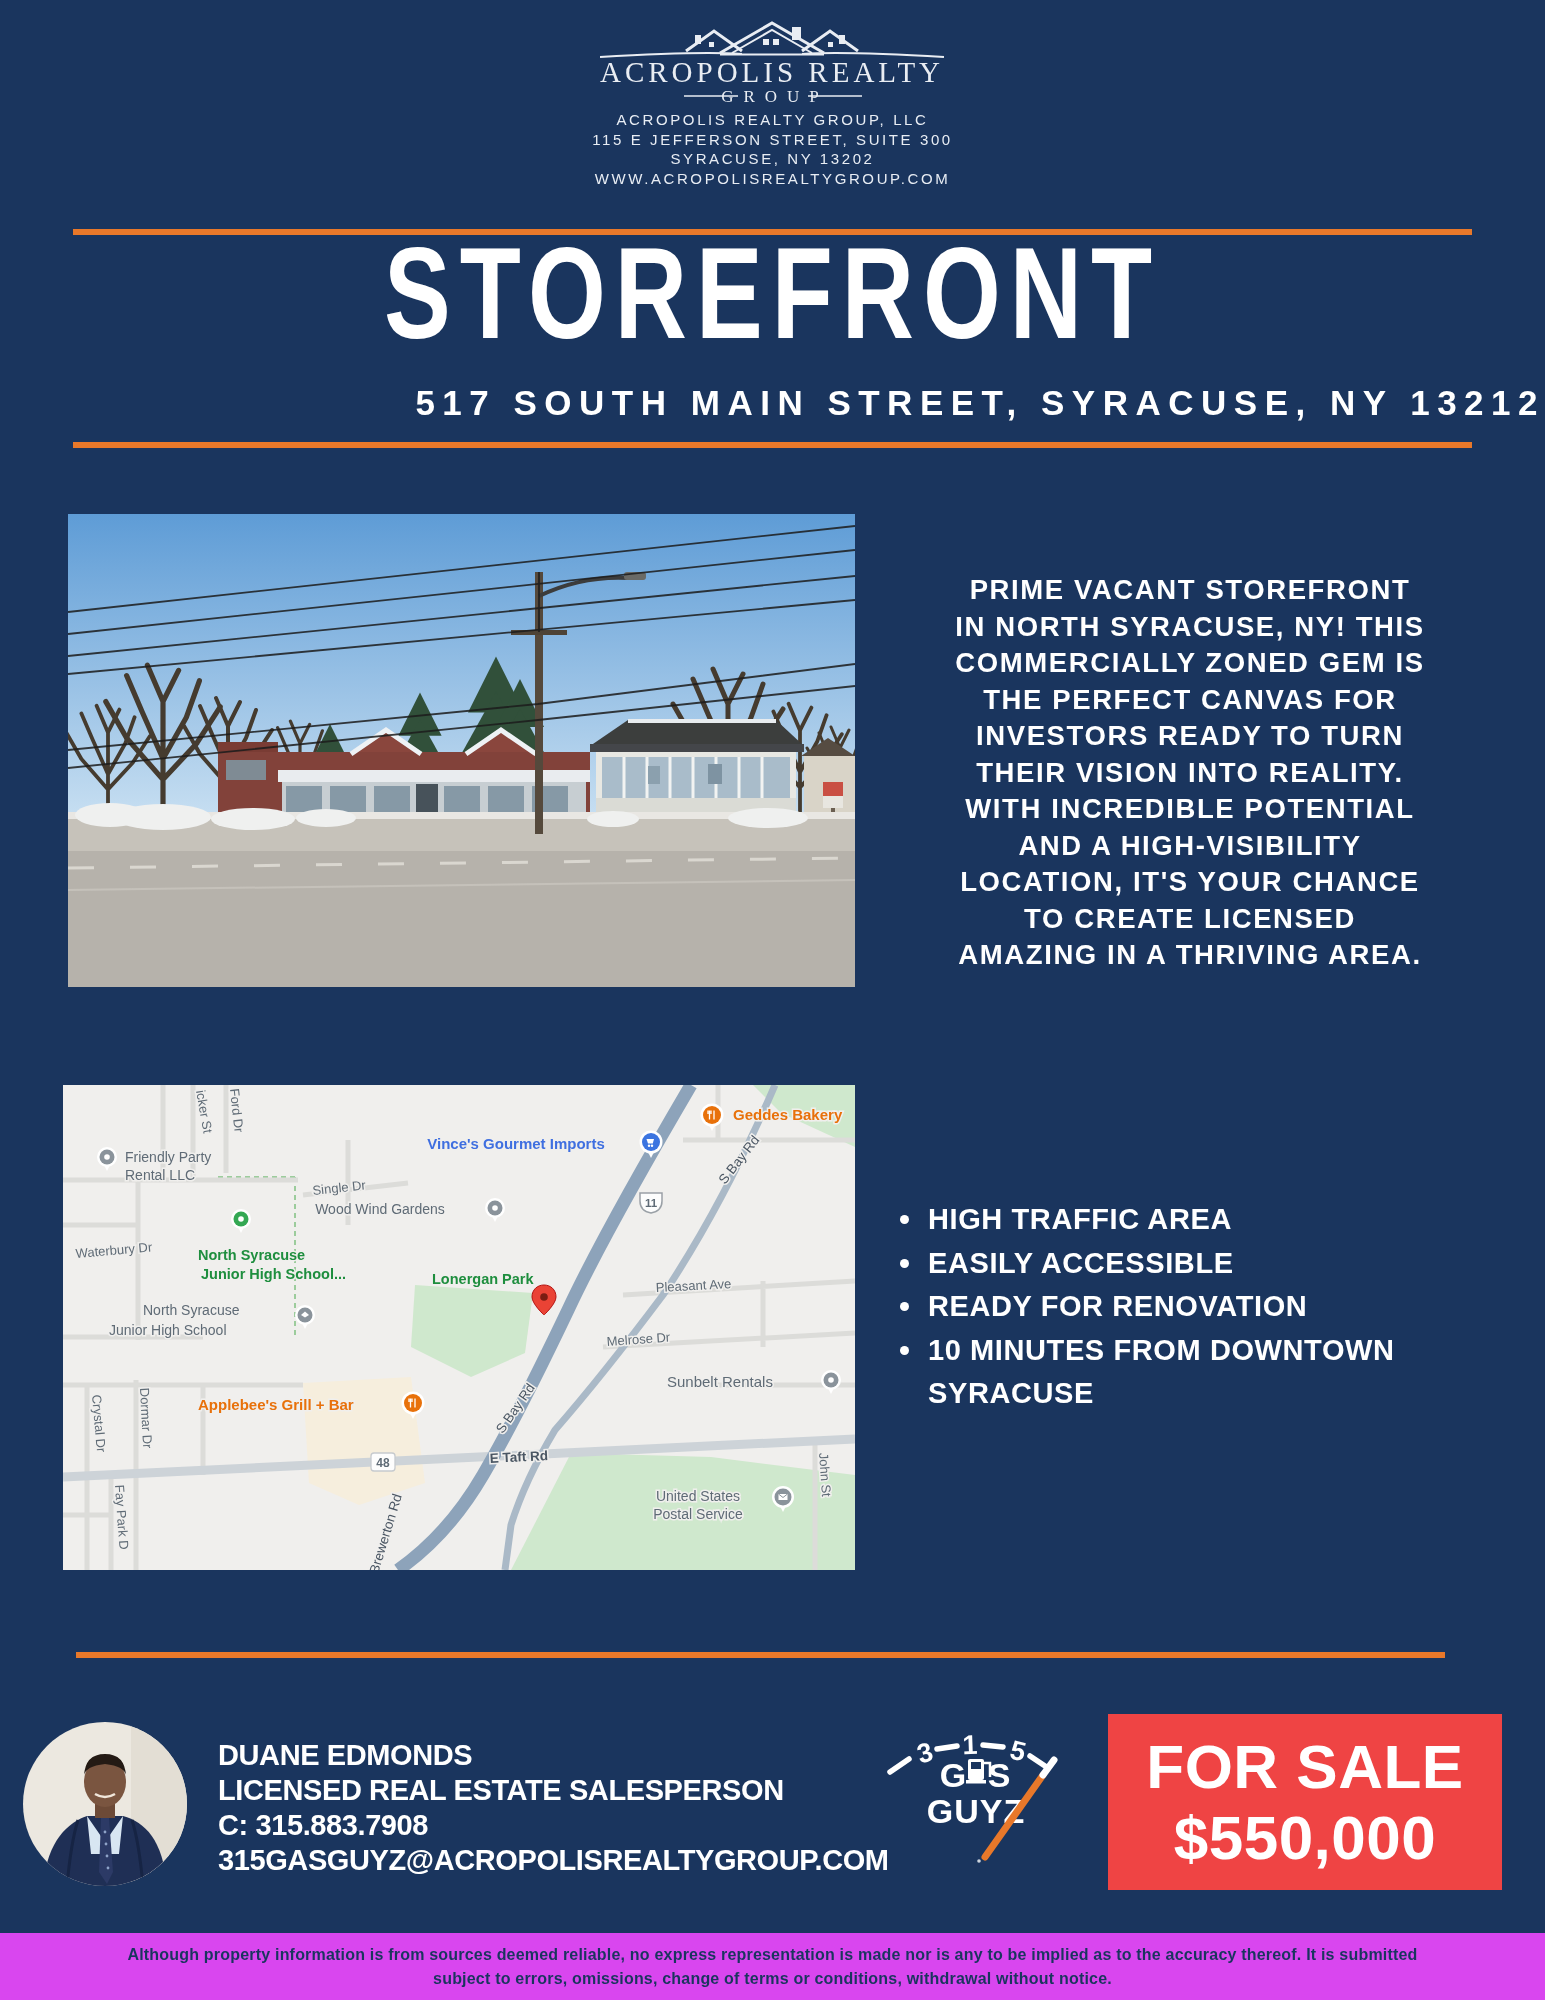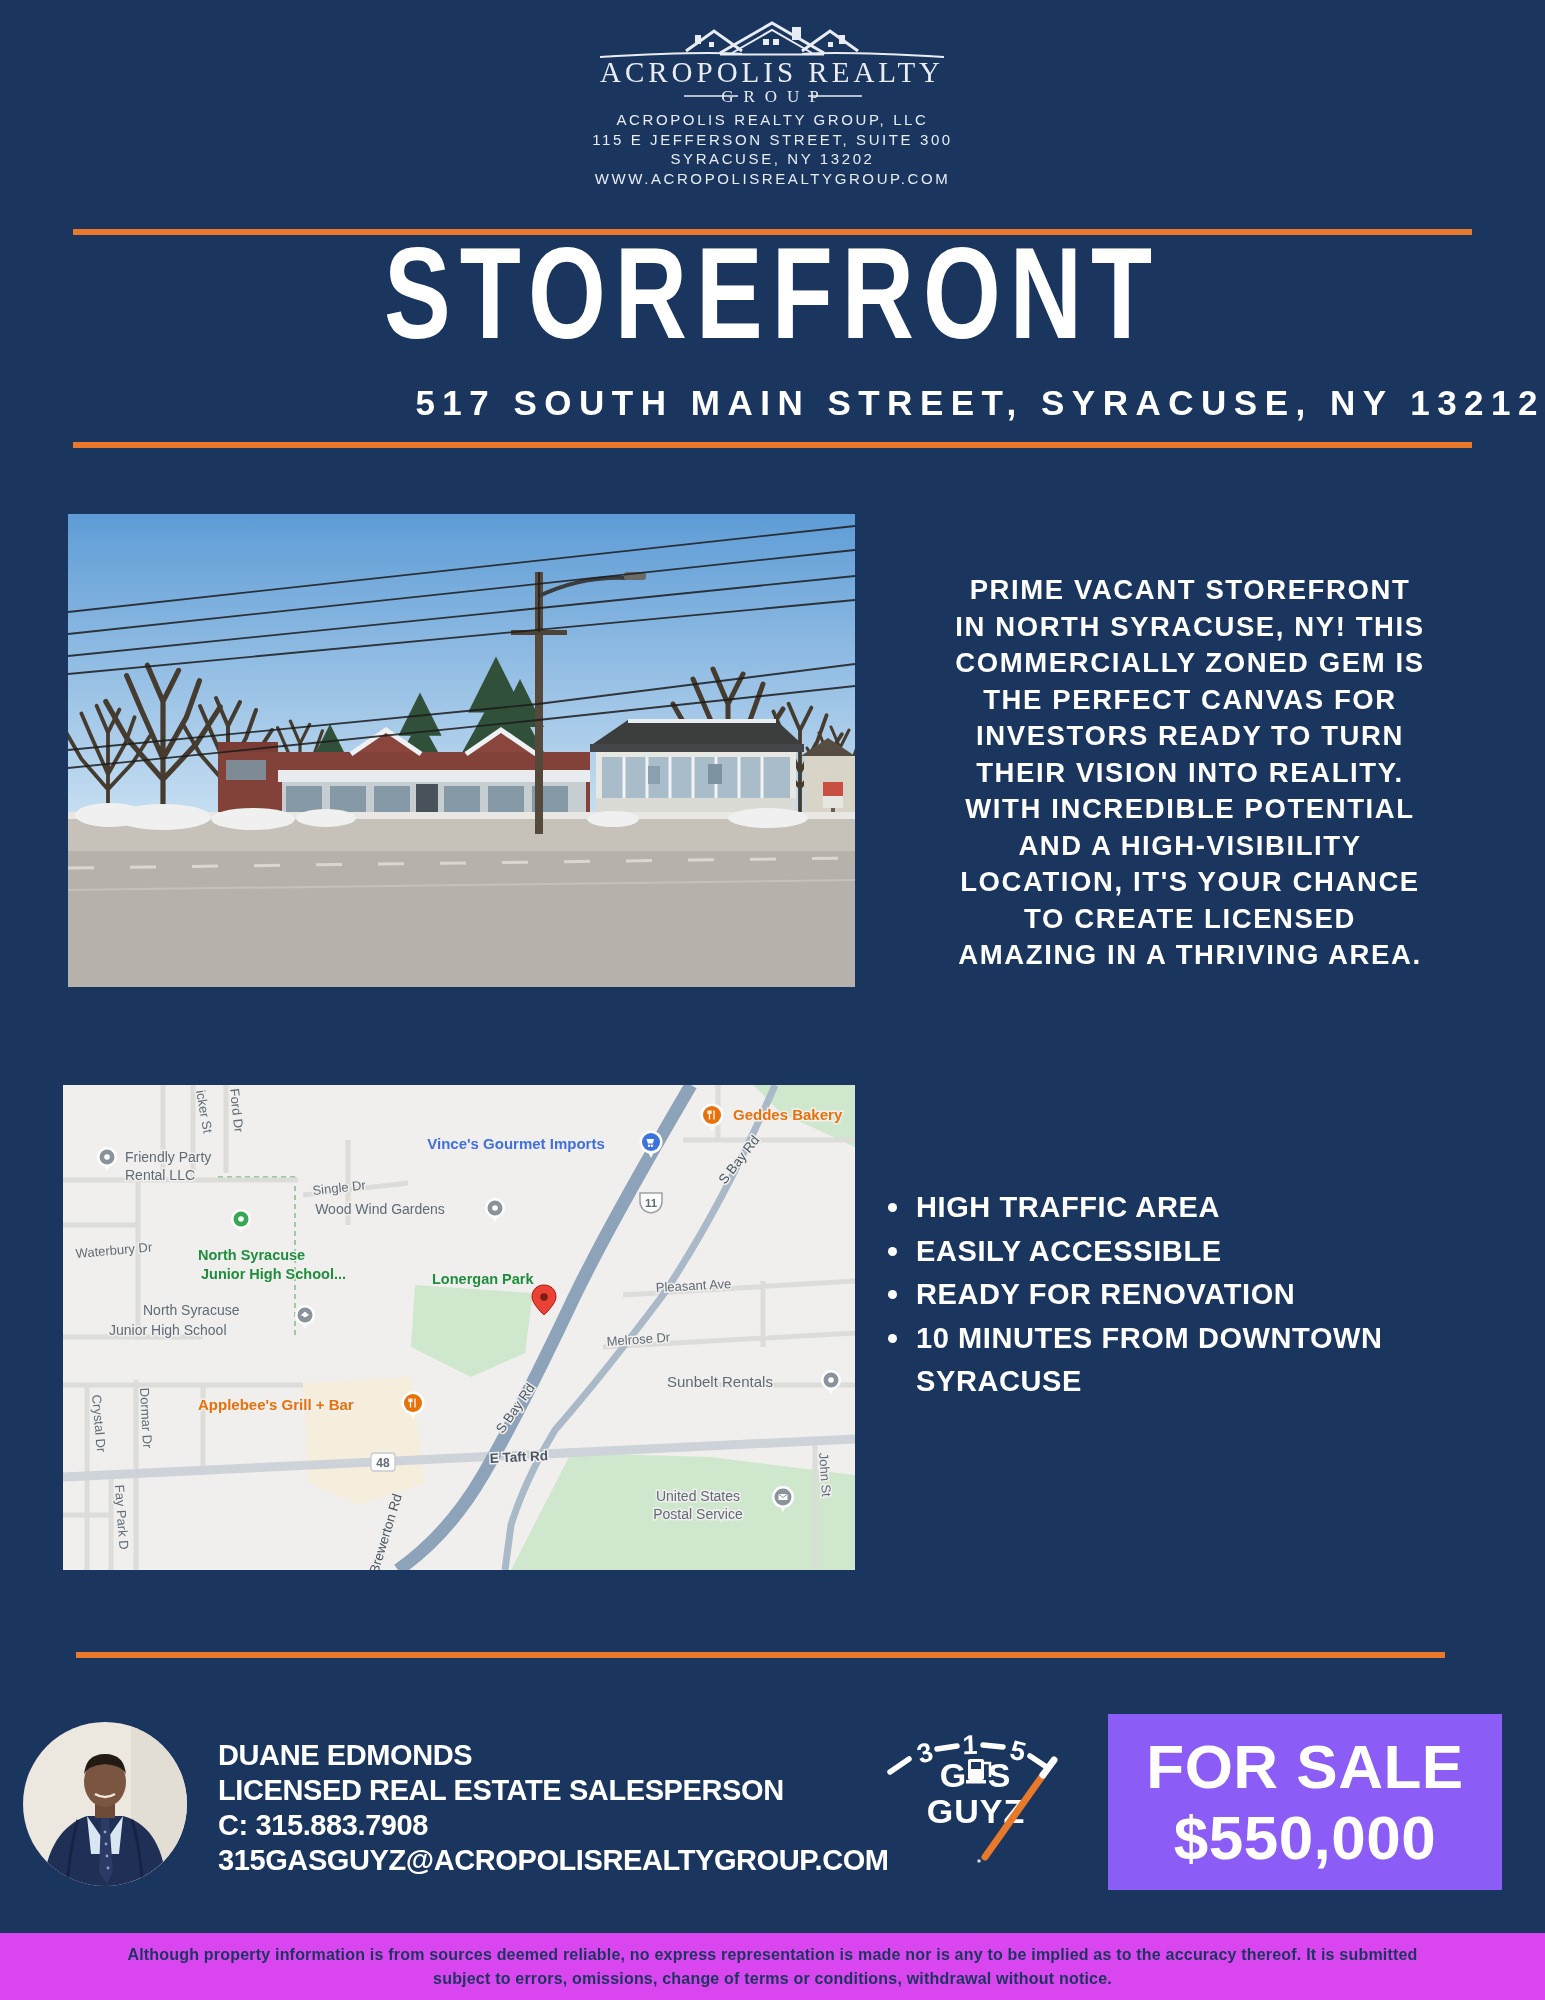--- a/index.html
+++ b/index.html
@@ -18,31 +18,31 @@
      font-size:100px;font-weight:bold;letter-spacing:9px;line-height:100px;
      transform:scaleY(1.3);transform-origin:50% 0;white-space:nowrap;}
   .hero-address{position:absolute;left:0;top:383px;width:100%;text-align:right;
      font-size:35px;font-weight:bold;letter-spacing:7.5px;white-space:nowrap;}
   
   .photo{position:absolute;left:68px;top:514px;width:787px;height:473px;}
   .description{position:absolute;left:880px;top:572px;width:620px;text-align:center;
      font-size:27.5px;font-weight:bold;letter-spacing:1.6px;line-height:36.5px;}
   
   .map{position:absolute;left:63px;top:1085px;width:792px;height:485px;}
-  .features{position:absolute;left:882px;top:1186px;width:566px;list-style:none;margin:0;padding:0;}
+  .features{position:absolute;left:882px;top:1186px;width:566px;list-style:none;margin:12px;padding:0;}
   .features li{position:relative;padding-left:34px;font-size:29px;font-weight:bold;
      letter-spacing:0.6px;line-height:43.5px;}
   .features li::before{content:"";position:absolute;left:6px;top:17px;width:9px;height:9px;
      border-radius:50%;background:#fff;}
   
   .agent-photo{position:absolute;left:23px;top:1722px;width:164px;height:164px;}
   .agent-info{position:absolute;left:218px;top:1738px;font-size:29px;font-weight:bold;
      letter-spacing:-0.4px;line-height:35px;white-space:nowrap;}
   .gauge{position:absolute;left:875px;top:1720px;}
-  .sale-box{position:absolute;left:1108px;top:1714px;width:394px;height:176px;background:#8b5cf6;
+  .sale-box{position:absolute;left:1108px;top:1714px;width:394px;height:176px;background:#ef4444;
      display:flex;flex-direction:column;justify-content:center;text-align:center;}
   .sale-box div{font-size:62px;font-weight:bold;line-height:71px;letter-spacing:0.5px;}
   
   .footer{position:absolute;left:0;top:1933px;width:100%;height:67px;background:#d946ef;
      color:#1a355e;display:flex;flex-direction:column;justify-content:center;}
   .footer div{text-align:center;font-size:16px;font-weight:bold;line-height:24px;letter-spacing:0.2px;}
   
   .map text{font-size:14px;fill:#5f6b76;paint-order:stroke;stroke:#f0efed;stroke-width:3px;}
   .map text.grn{fill:#1e8e3e;font-weight:bold;font-size:14.5px;}
   .map text.org{fill:#e8710a;font-weight:bold;font-size:15px;}

